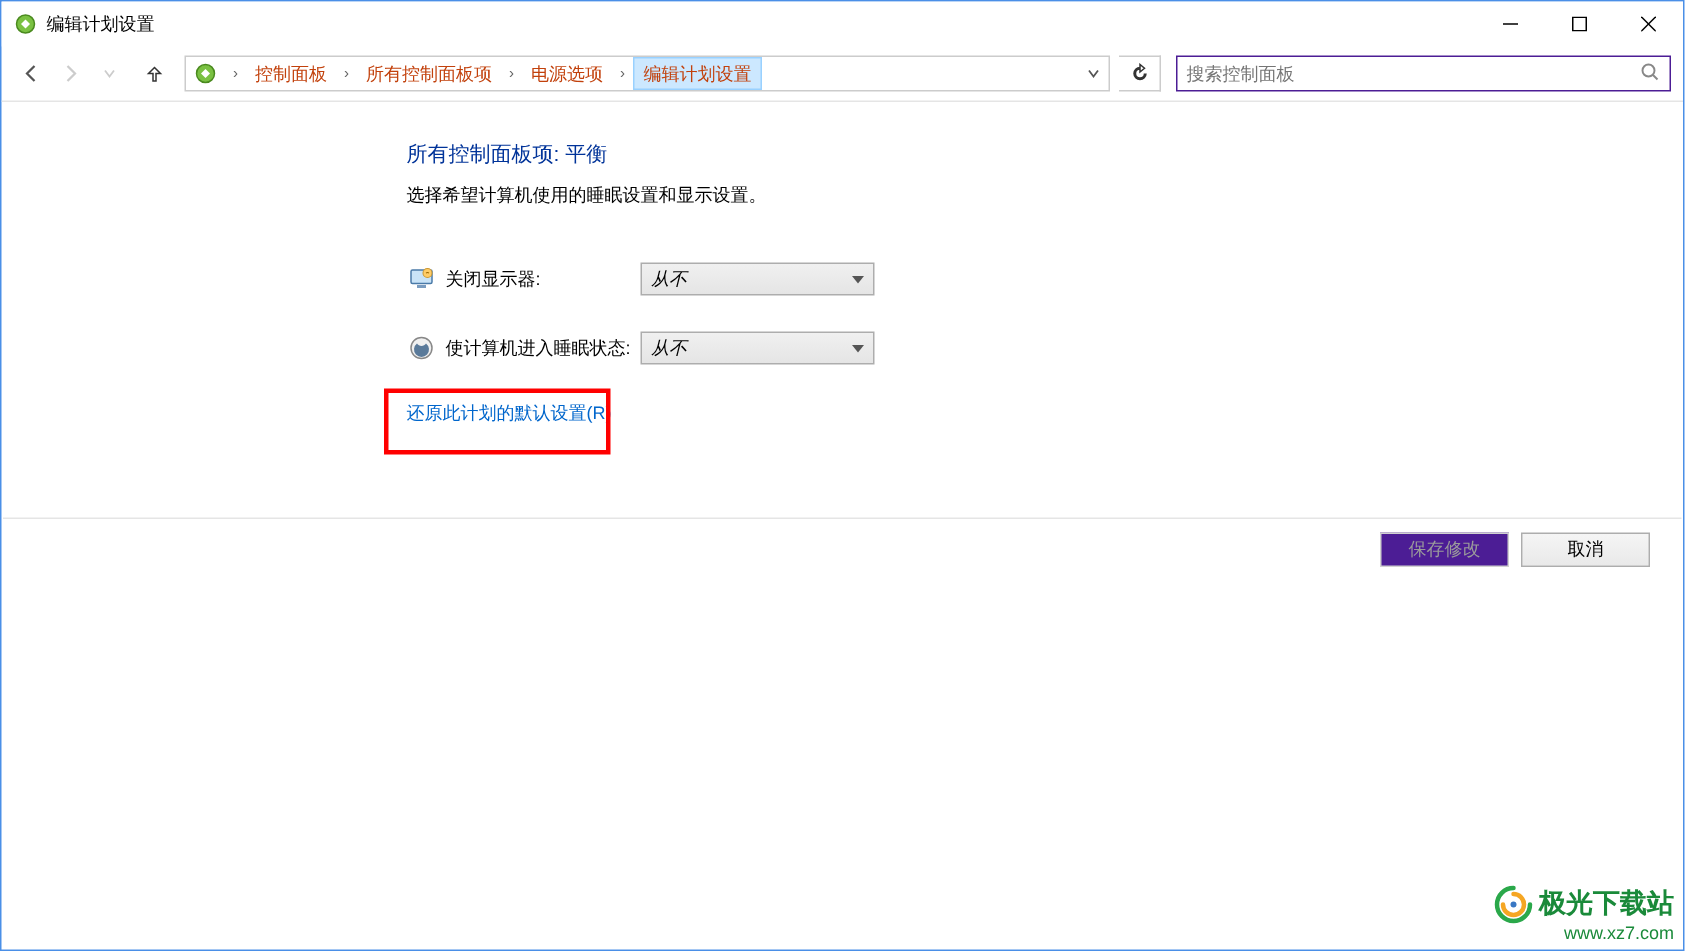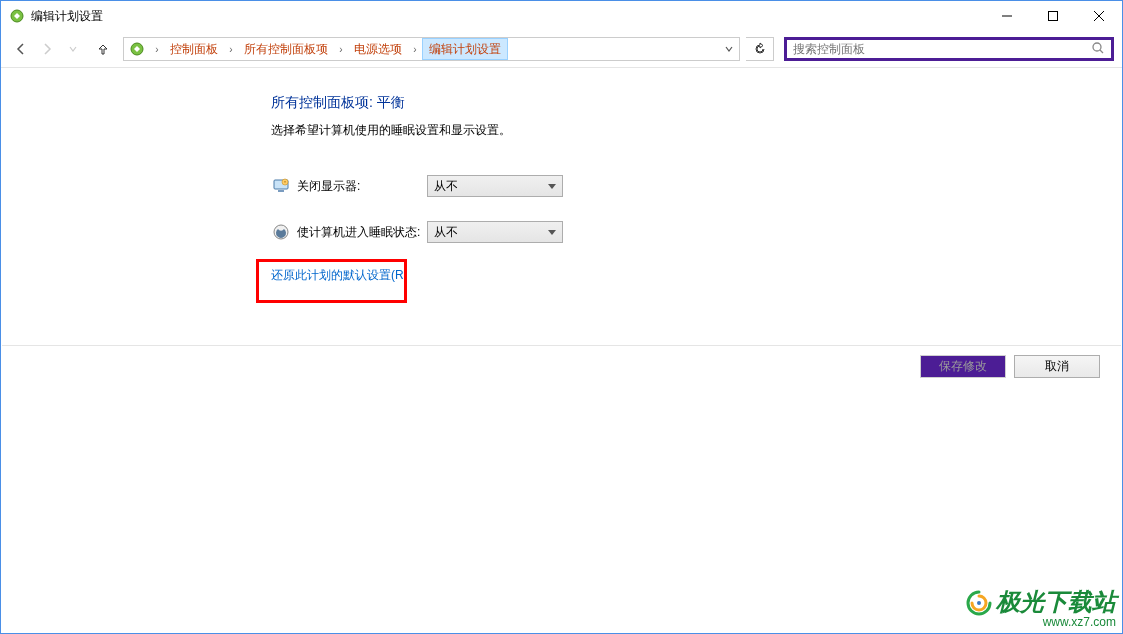--- a/index.html
+++ b/index.html
@@ -87,21 +87,21 @@
 }
 .refresh-btn {
   width: 28px; height: 24px;
   border: 1px solid #ccc;
   border-left: none;
   display: flex; align-items: center; justify-content: center;
   margin-right: 8px;
 }
 .search-box {
   width: 330px; height: 24px;
-  border: 3px solid #4c1d95;
+  border: 1px solid #4c1d95;
   display: flex; align-items: center;
   padding: 0 6px;
   color: #888;
   position: relative;
 }
 .search-box input {
   border: none; outline: none; flex:1; font-size: 12px;
   font-family: inherit; color: #555;
 }
 .search-icon {
@@ -130,27 +130,28 @@
   width: 20px; height: 20px;
   margin-right: 6px;
   display: flex; align-items: center; justify-content: center;
 }
 .setting-label {
   width: 130px;
   font-size: 12px;
   color: #000;
 }
 .setting-select {
-  width: 136px; height: 22px;
+  width: 156px; height: 22px;
   border: 1px solid #adadad;
   background: linear-gradient(#f0f0f0,#e5e5e5);
   display: flex; align-items: center;
   padding: 0 6px;
   font-size: 12px;
   position: relative;
+  font-style: italic;
 }
 .setting-select::after {
   content: "";
   position: absolute;
   right: 6px; top: 8px;
   border-left: 4px solid transparent;
   border-right: 4px solid transparent;
   border-top: 5px solid #555;
 }
 .link-block {
@@ -197,21 +198,21 @@
   right: 6px; bottom: 4px;
   text-align: right;
   line-height: 1.1;
 }
 .wm-logo {
   display: flex; align-items: center; justify-content: flex-end; gap: 4px;
 }
 .wm-swirl {
   width: 26px; height: 26px;
 }
-.wm-title { color: #1a8a3a; font-size: 24px; font-weight: bold; font-style: italic;}
+.wm-title { color: #1a8a3a; font-size: 18px; font-weight: bold; }
 .wm-url { color: #1a8a3a; font-size: 12px; }
 </style>
 </head>
 <body>
 
 <div class="titlebar">
   <div class="titlebar-icon">
     <svg width="16" height="16" viewBox="0 0 16 16">
       <circle cx="8" cy="8" r="6" fill="#7ac142" stroke="#4a8a1e" stroke-width="1"></circle>
       <path d="M5 8 L8 5 L11 8 L8 11 Z" fill="#fff"></path>

